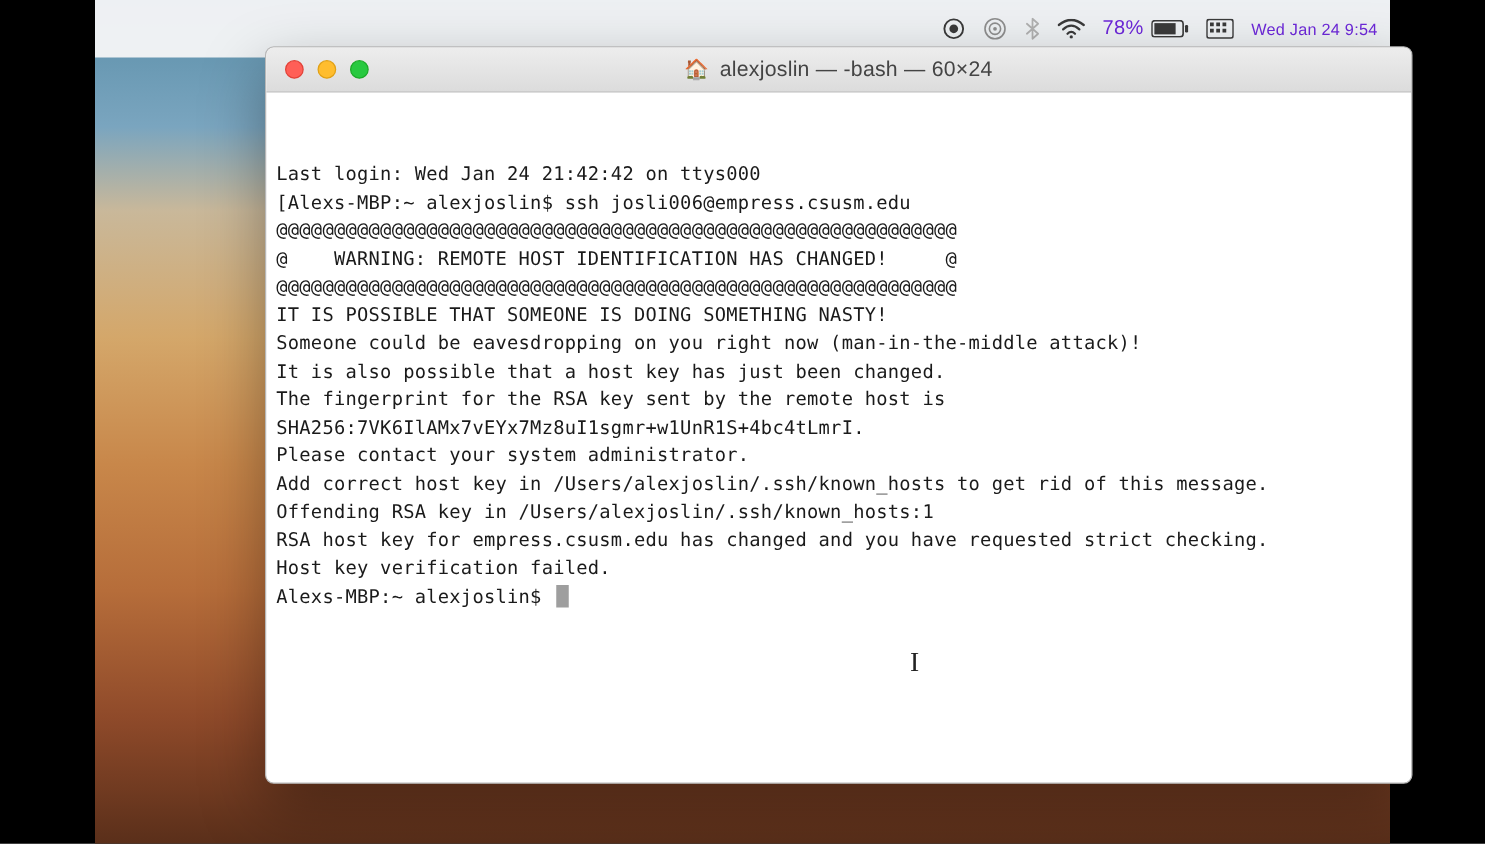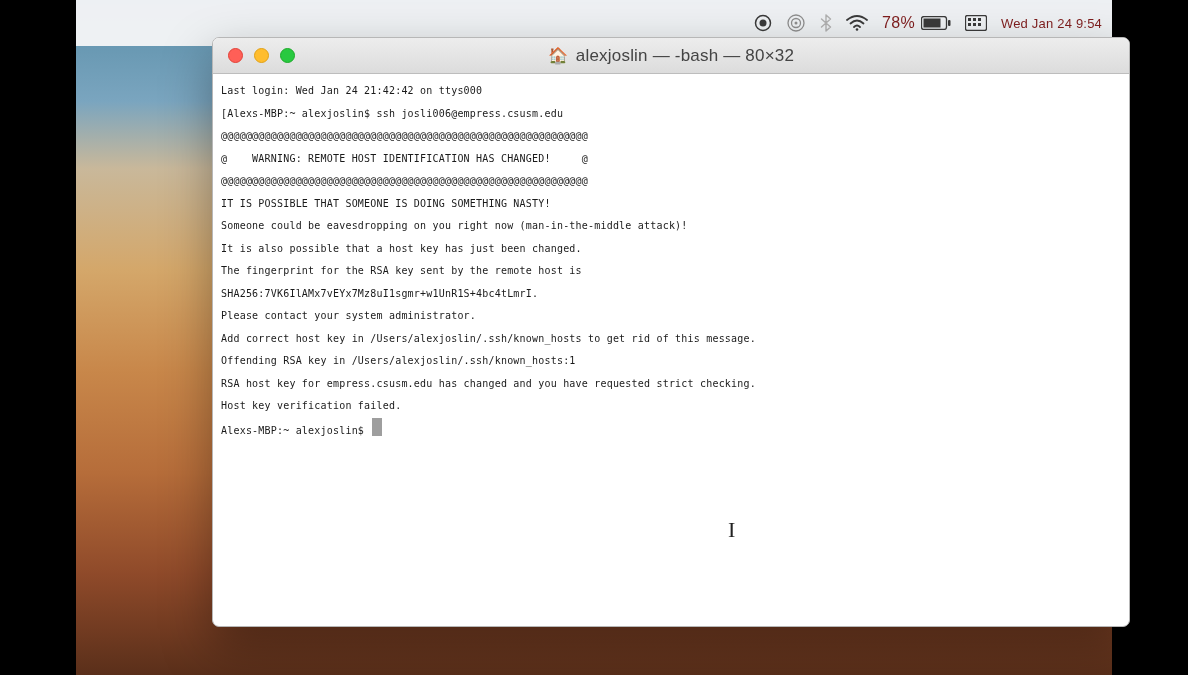--- a/index.html
+++ b/index.html
@@ -29,21 +29,21 @@
       left: 0;
       width: 100%;
       height: 46px;
       background: rgba(245, 245, 247, 0.95);
       display: flex;
       justify-content: flex-end;
       align-items: center;
       padding-right: 10px;
       gap: 14px;
       font-size: 16px;
-      color: #7f1d1d;
+      color: #6d28d9;
     }
     .menubar-item {
       display: flex;
       align-items: center;
     }
     .battery-wrap {
       display: flex;
       align-items: center;
       gap: 6px;
     }
@@ -105,26 +105,27 @@
       font-size: 17px;
       color: #444;
       letter-spacing: 0.2px;
     }
     .home-icon {
       font-size: 16px;
     }
     .terminal-body {
       padding: 6px 8px;
       font-family: "Menlo", "Monaco", monospace;
-      font-size: 10px;
+      font-size: 15px;
       line-height: 22.5px;
       color: #1a1a1a;
       white-space: pre-wrap;
       word-break: break-all;
       letter-spacing: 0.2px;
+      margin-top: 48px;
     }
     .cursor-block {
       display: inline-block;
       width: 10px;
       height: 18px;
       background: #9e9e9e;
       vertical-align: text-bottom;
       margin-left: 2px;
     }
     .ibeam-cursor {
@@ -192,19 +193,19 @@
 
   <div class="terminal-window">
     <div class="titlebar">
       <div class="traffic-lights">
         <div class="light red"></div>
         <div class="light yellow"></div>
         <div class="light green"></div>
       </div>
       <div class="title-wrap">
         <span class="home-icon">🏠</span>
-        <span class="title-text">alexjoslin — -bash — 80×32</span>
+        <span class="title-text">alexjoslin — -bash — 60×24</span>
       </div>
     </div>
     <div class="terminal-body" id="terminal-body"><div>Last login: Wed Jan 24 21:42:42 on ttys000</div><div>[Alexs-MBP:~ alexjoslin$ ssh josli006@empress.csusm.edu</div><div>@@@@@@@@@@@@@@@@@@@@@@@@@@@@@@@@@@@@@@@@@@@@@@@@@@@@@@@@@@@</div><div>@    WARNING: REMOTE HOST IDENTIFICATION HAS CHANGED!     @</div><div>@@@@@@@@@@@@@@@@@@@@@@@@@@@@@@@@@@@@@@@@@@@@@@@@@@@@@@@@@@@</div><div>IT IS POSSIBLE THAT SOMEONE IS DOING SOMETHING NASTY!</div><div>Someone could be eavesdropping on you right now (man-in-the-middle attack)!</div><div>It is also possible that a host key has just been changed.</div><div>The fingerprint for the RSA key sent by the remote host is</div><div>SHA256:7VK6IlAMx7vEYx7Mz8uI1sgmr+w1UnR1S+4bc4tLmrI.</div><div>Please contact your system administrator.</div><div>Add correct host key in /Users/alexjoslin/.ssh/known_hosts to get rid of this message.</div><div>Offending RSA key in /Users/alexjoslin/.ssh/known_hosts:1</div><div>RSA host key for empress.csusm.edu has changed and you have requested strict checking.</div><div>Host key verification failed.</div><div><span>Alexs-MBP:~ alexjoslin$ </span><span class="cursor-block"></span></div></div>
     <div class="ibeam-cursor">I</div>
   </div>
 </div>
 
 </body></html>

